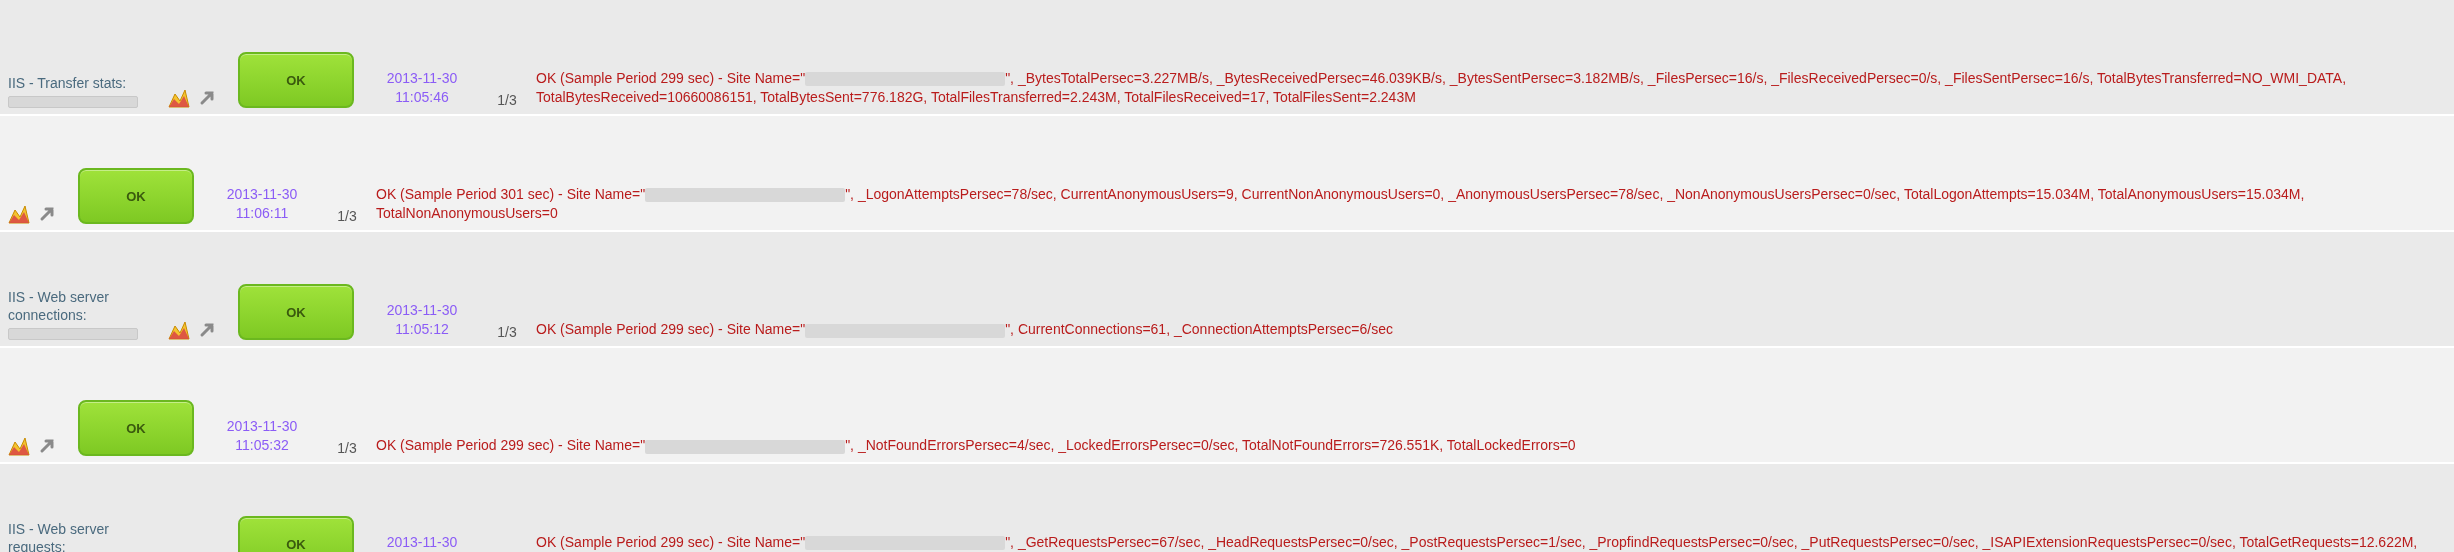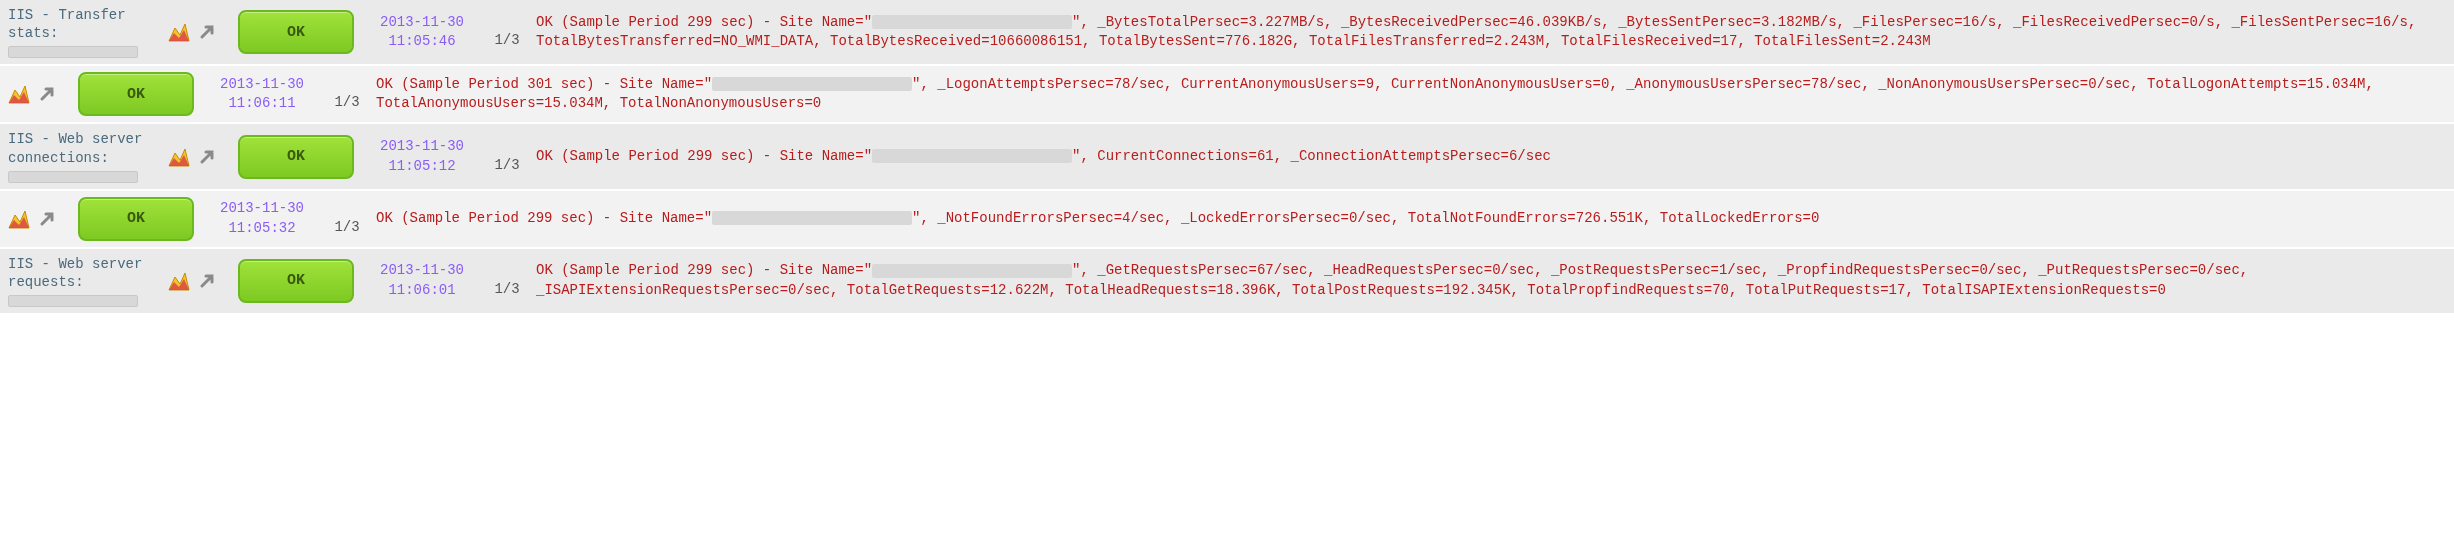--- a/index.html
+++ b/index.html
@@ -6,24 +6,23 @@
   body {
     margin: 0;
     font-family: Verdana, Geneva, sans-serif;
     font-size: 14px;
     color: #555;
     background: #fff;
   }
   .table { width: 100%; }
   .row {
     display: flex;
-    align-items: center;
+    align-items: flex-end;
     padding: 6px 8px;
     border-bottom: 2px solid #fff;
-    font-family: Liberation Mono, monospace;
   }
   .row:nth-child(odd) { background: #eaeaea; }
   .row:nth-child(even) { background: #f2f2f2; }
   .col-name {
     width: 160px;
     flex-shrink: 0;
     padding-right: 8px;
   }
   .name-label { color: #4a6a7e; line-height: 1.3; }
   .gray-bar {
@@ -41,31 +40,32 @@
     align-items: center;
     gap: 8px;
   }
   .col-status {
     width: 130px;
     flex-shrink: 0;
     padding: 0 6px;
   }
   .status-btn {
     width: 116px;
-    height: 44px;
+    height: 56px;
     background: linear-gradient(to bottom, #9fe23a, #7ec923);
     border: 2px solid #6bb81f;
     border-radius: 8px;
     display: flex;
     align-items: center;
     justify-content: center;
     color: #3a5a0e;
     font-weight: bold;
-    font-size: 15px;
+    font-size: 13px;
     box-shadow: inset 0 1px 0 rgba(255,255,255,0.4);
+    margin-top: 46px;
   }
   .col-time {
     width: 120px;
     flex-shrink: 0;
     text-align: center;
     color: #8b5cf6;
     line-height: 1.4;
   }
   .col-count {
     width: 50px;

